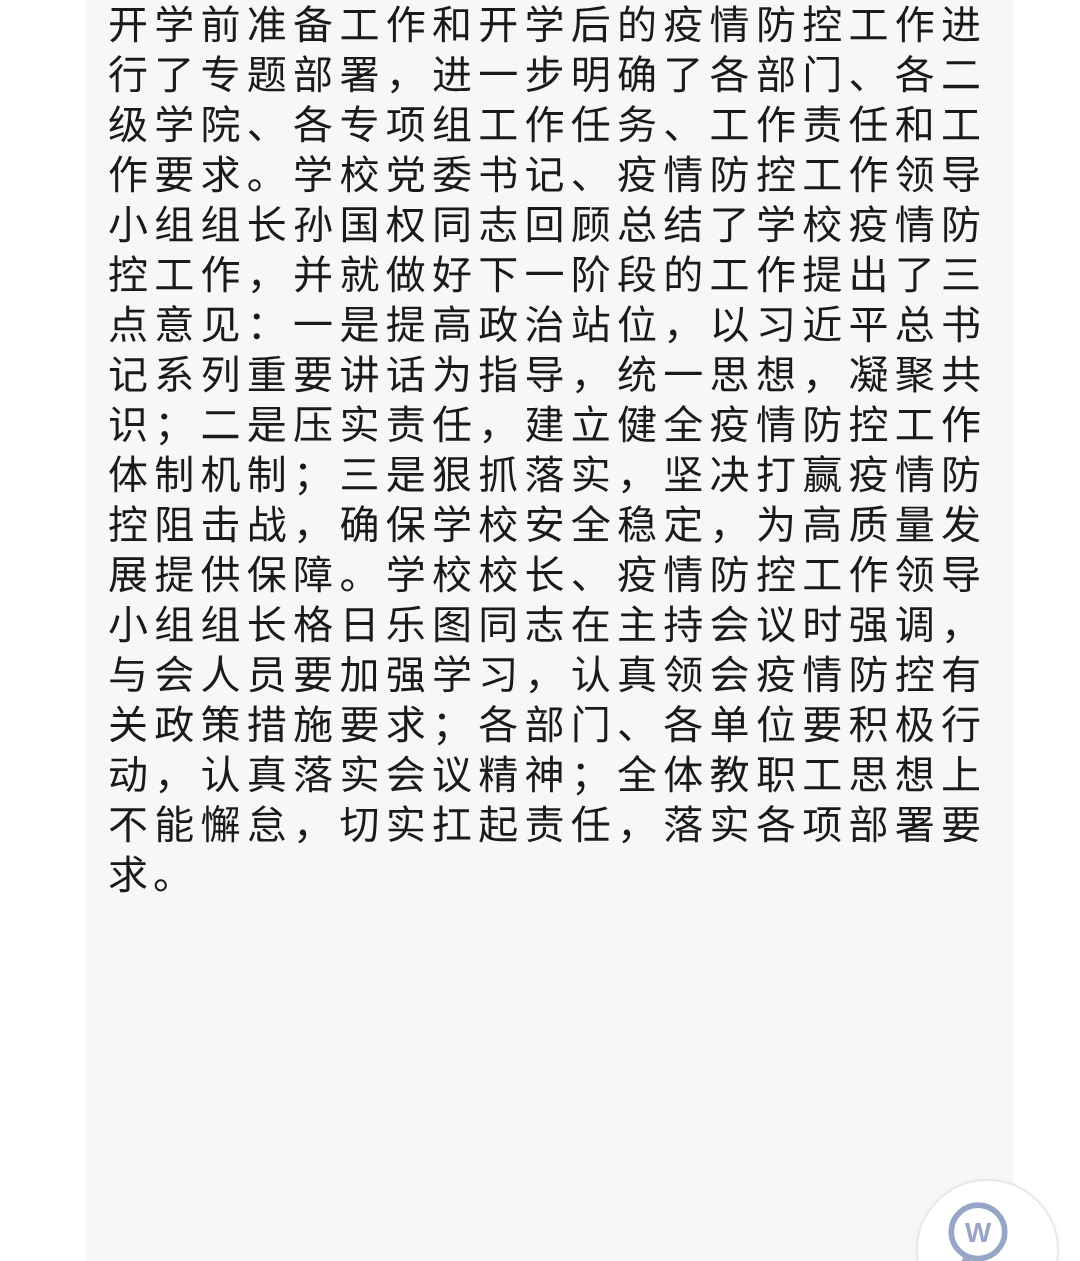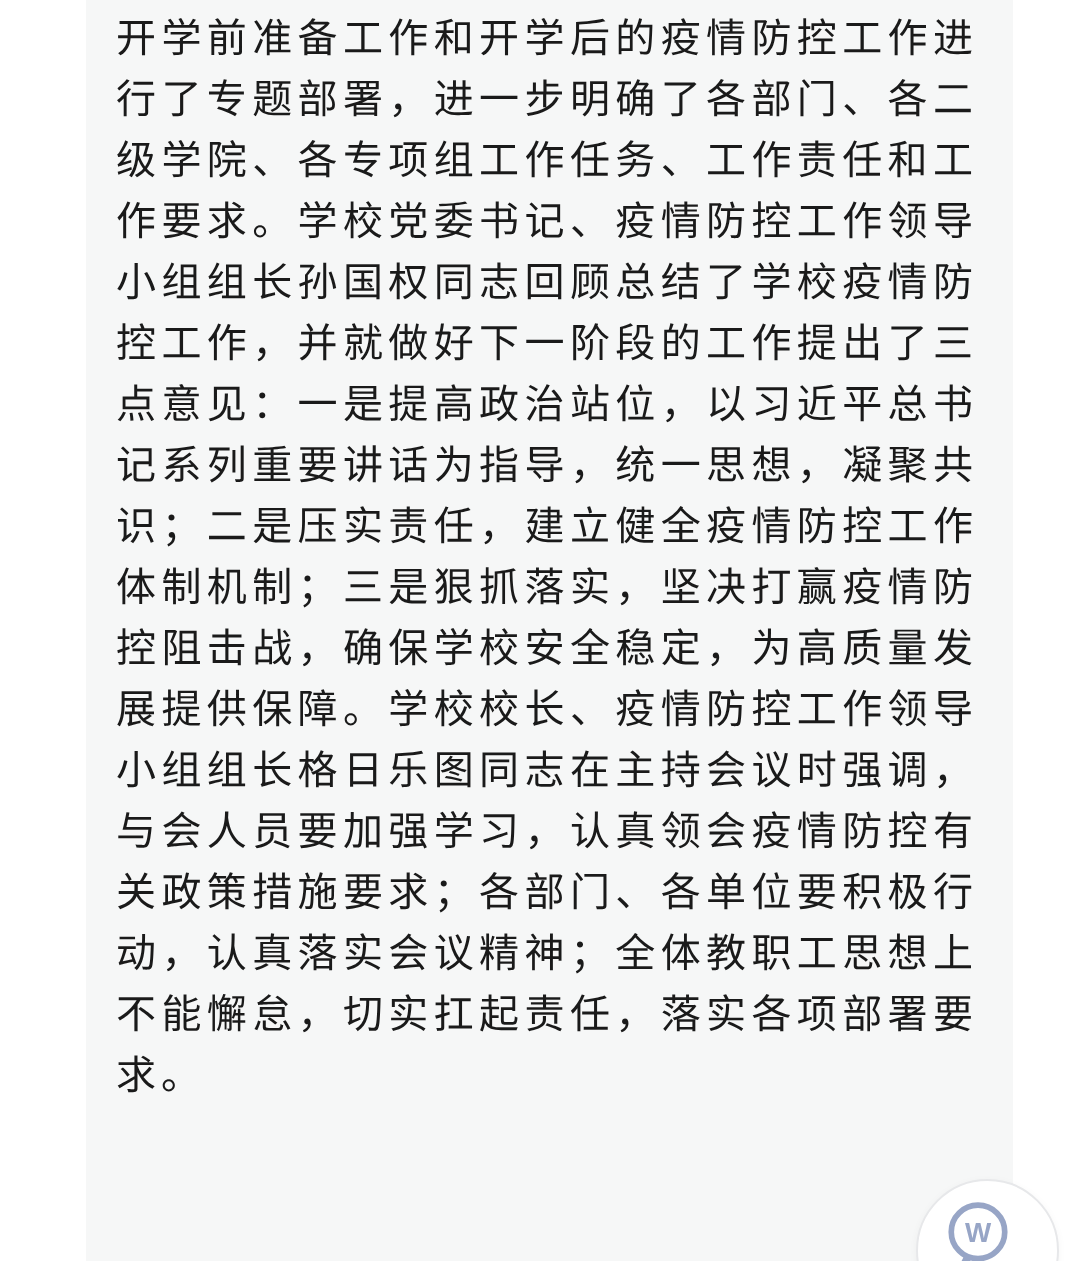--- a/index.html
+++ b/index.html
@@ -24,24 +24,24 @@
   }
   .gutter-left{left:0;width:86px;}
   .gutter-right{left:1013px;width:67px;}
   .content-panel{
     position:absolute;
     left:86px;top:0;
     width:927px;height:1261px;
     background:var(--content_bg,#f6f7f7);
   }
   .article-paragraph{
-    margin:8px;
+    margin:0;
     padding:0 27px 0 22px;
     font-size:40px;
-    line-height:61px;
+    line-height:50px;
     letter-spacing:5px;
     text-align:justify;
     color:var(--text,#1a1a1a);
     word-break:break-all;
     overflow-wrap:break-word;
   }
   .fab{
     position:absolute;
     left:916px;top:1179px;
     width:143px;height:143px;

